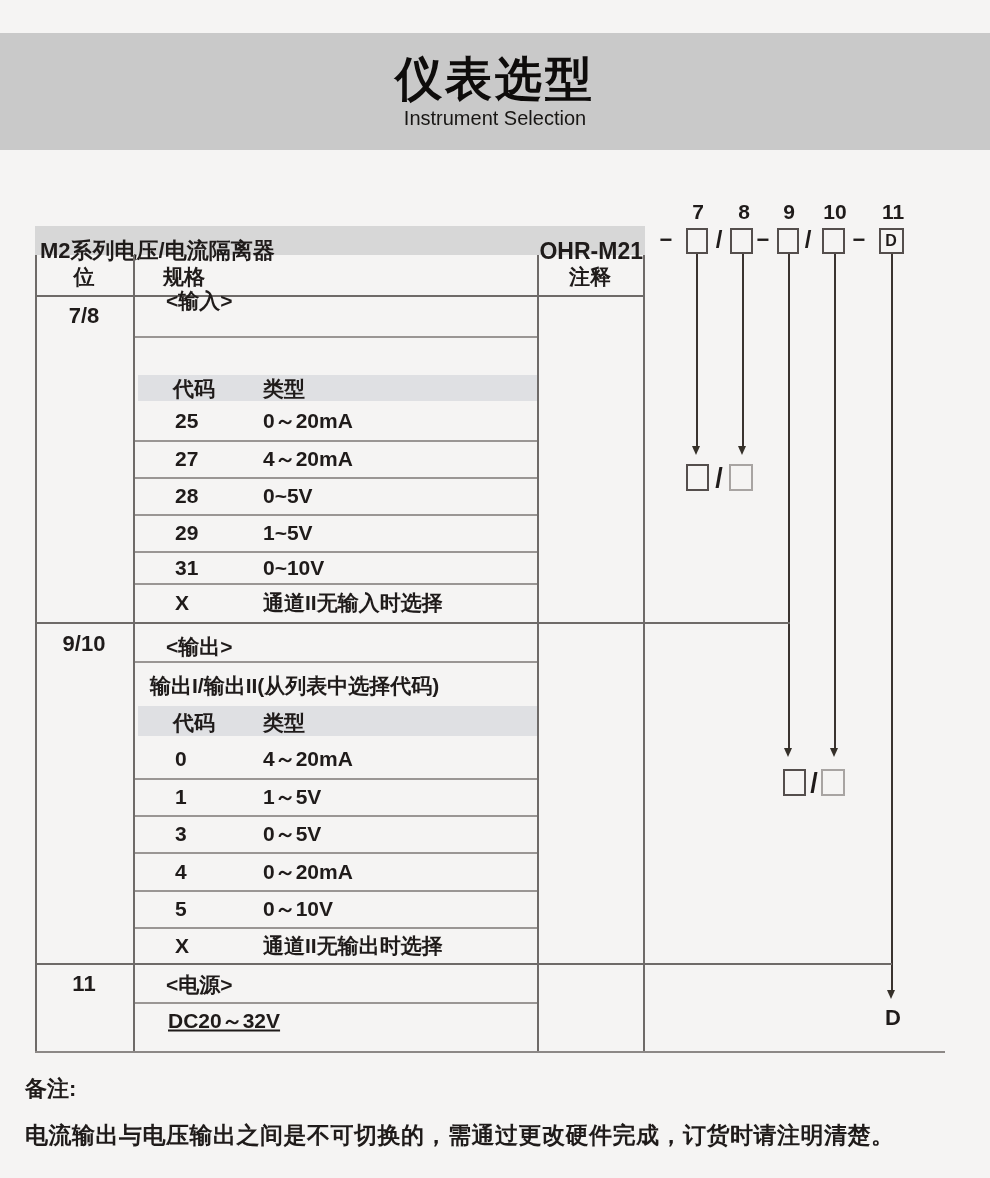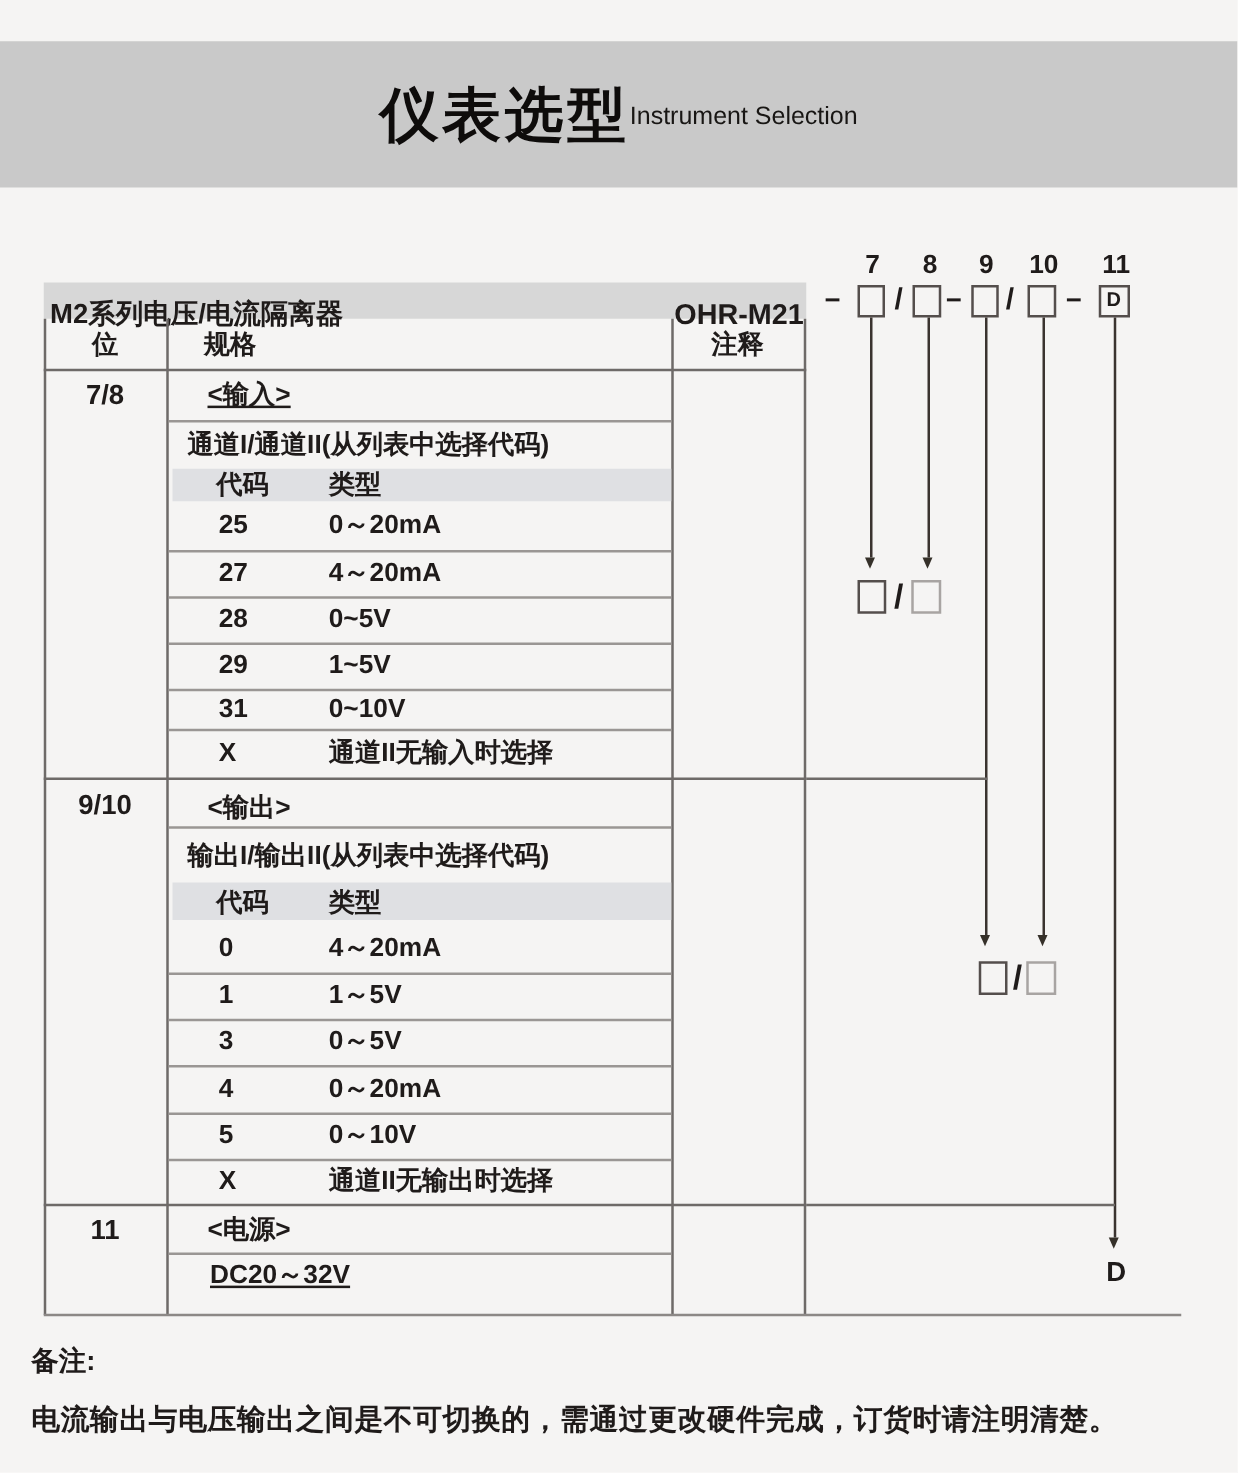--- a/index.html
+++ b/index.html
@@ -10,21 +10,21 @@
     color:#1f1b1a;
   }
   .abs{position:absolute;}
   .txt{position:absolute; font-weight:700; color:#1f1b1a; white-space:nowrap; line-height:1;}
   .vc{transform:translateY(-50%);}
   .hc{transform:translateX(-50%);}
   .hvc{transform:translate(-50%,-50%);}
 
   
   .title-band{position:absolute; left:0; top:33px; width:990px; height:117px;
-    background:#c9c9c9; display:flex; flex-direction:row; align-items:center; justify-content:center;}
+    background:#c9c9c9; display:flex; flex-direction:column; align-items:center; justify-content:center;}
   .title{font-size:47px; font-weight:700; letter-spacing:3px; color:#0e0c0b; line-height:1.1;}
   .subtitle{font-size:20px; font-weight:400; color:#181614; margin-top:3px;}
 
   
   .band{position:absolute; background:#d7d7d7;}
   .vline{position:absolute; width:2px; background:#6e6a68;}
   .hline{position:absolute; height:2px; background:#6e6a68;}
   .rline{position:absolute; height:1.5px; background:#9a9694;}
   .graycode{position:absolute; background:#dfe0e3;}
 
@@ -111,23 +111,22 @@
 
     <div class="hline" style="left:0; top:69px;  width:610px;"></div>
     <div class="hline" style="left:0; top:396px; width:610px;"></div>
     <div class="hline" style="left:0; top:737px; width:610px;"></div>
 
     <div class="txt t21 hvc" style="left:49px;  top:50px;">位</div>
     <div class="txt t21 vc" style="left:128px; top:50px;">规格</div>
     <div class="txt t21 hvc" style="left:555px; top:50px;">注释</div>
 
     <div class="txt t22 hvc" style="left:49px; top:90px;">7/8</div>
-    <div class="txt t21 vc" style="left:131px; top:90px;text-decoration:underline;">&lt;输入&gt;</div>
+    <div class="txt t21 vc" style="left:131px; top:74px;">&lt;输入&gt;</div>
     <div class="rline" style="left:100px; top:110px; width:402px;"></div>
-    <div class="txt t21 vc" style="left:115px; top:130px;">通道I/通道II(从列表中选择代码)</div>
 
     <div class="graycode" style="left:103px; top:149px; width:399px; height:26px;"></div>
     <div class="txt t21 vc" style="left:138px; top:162px;">代码</div>
     <div class="txt t21 vc" style="left:228px; top:162px;">类型</div>
 
     <div class="txt t21 vc" style="left:140px; top:194px;">25</div>
     <div class="txt t21 vc" style="left:228px; top:194px;">0～20mA</div>
     <div class="rline" style="left:100px; top:214px; width:402px;"></div>
     <div class="txt t21 vc" style="left:140px; top:232px;">27</div>
     <div class="txt t21 vc" style="left:228px; top:232px;">4～20mA</div>

